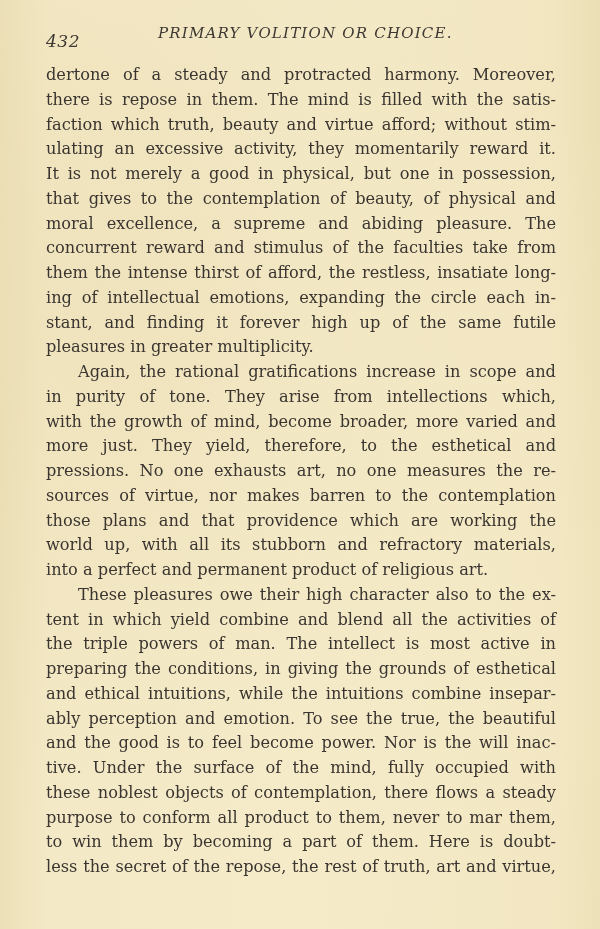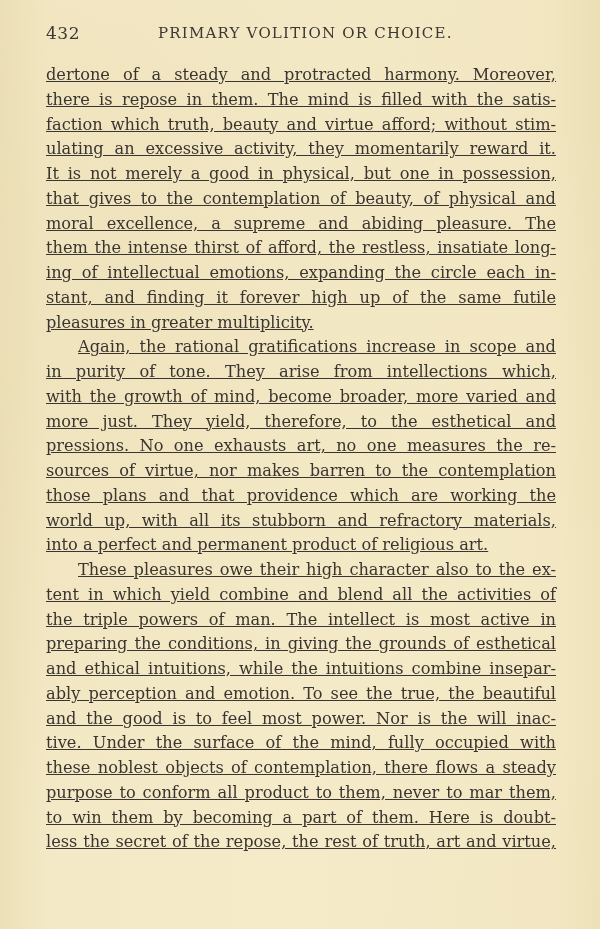--- a/index.html
+++ b/index.html
@@ -28,49 +28,50 @@
   .running-head {
     position: absolute;
     top: 23px;
     left: 0;
     width: 510px;
     height: 24px;
   }
   .page-number {
     position: absolute;
     left: 0;
-    top: 0;
+    top: 8px;
     font-size: 17px;
     letter-spacing: 0.5px;
     color: #3d3833;
+    font-style: italic;
   }
   .chapter-title {
     position: absolute;
     left: 112px;
     top: 1px;
     font-size: 15px;
+    font-style: italic;
     letter-spacing: 1.2px;
     color: #3d3833;
   }
   .body-text {
     position: absolute;
     top: 63px;
     left: 0;
     width: 510px;
   }
   .line {
     display: block;
     height: 24.75px;
     line-height: 24.75px;
     font-size: 16.2px;
     white-space: nowrap;
     text-align: justify;
     text-align-last: justify;
     color: #3a3530;
-    text-decoration: underline;
   }
   .line.last {
     text-align-last: left;
   }
   .line.indent {
     padding-left: 32px;
     width: 478px;
   }
 </style>
 </head>
@@ -85,20 +86,21 @@
   <div class="body-text">
 
     <div>
       <span class="line">dertone of a steady and protracted harmony. Moreover,</span>
       <span class="line">there is repose in them. The mind is filled with the satis-</span>
       <span class="line">faction which truth, beauty and virtue afford; without stim-</span>
       <span class="line">ulating an excessive activity, they momentarily reward it.</span>
       <span class="line">It is not merely a good in physical, but one in possession,</span>
       <span class="line">that gives to the contemplation of beauty, of physical and</span>
       <span class="line">moral excellence, a supreme and abiding pleasure. The</span>
+      <span class="line">concurrent reward and stimulus of the faculties take from</span>
       <span class="line">them the intense thirst of afford, the restless, insatiate long-</span>
       <span class="line">ing of intellectual emotions, expanding the circle each in-</span>
       <span class="line">stant, and finding it forever high up of the same futile</span>
       <span class="line last">pleasures in greater multiplicity.</span>
     </div>
 
     <div>
       <span class="line indent">Again, the rational gratifications increase in scope and</span>
       <span class="line">in purity of tone. They arise from intellections which,</span>
       <span class="line">with the growth of mind, become broader, more varied and</span>
@@ -110,21 +112,21 @@
       <span class="line last">into a perfect and permanent product of religious art.</span>
     </div>
 
     <div>
       <span class="line indent">These pleasures owe their high character also to the ex-</span>
       <span class="line">tent in which yield combine and blend all the activities of</span>
       <span class="line">the triple powers of man. The intellect is most active in</span>
       <span class="line">preparing the conditions, in giving the grounds of esthetical</span>
       <span class="line">and ethical intuitions, while the intuitions combine insepar-</span>
       <span class="line">ably perception and emotion. To see the true, the beautiful</span>
-      <span class="line">and the good is to feel most power. Nor is the will inac-</span>
+      <span class="line">and the good is to feel become power. Nor is the will inac-</span>
       <span class="line">tive. Under the surface of the mind, fully occupied with</span>
       <span class="line">these noblest objects of contemplation, there flows a steady</span>
       <span class="line">purpose to conform all product to them, never to mar them,</span>
       <span class="line">to win them by becoming a part of them. Here is doubt-</span>
       <span class="line">less the secret of the repose, the rest of truth, art and virtue,</span>
     </div>
   </div>
 </div>
 
 </body></html>

